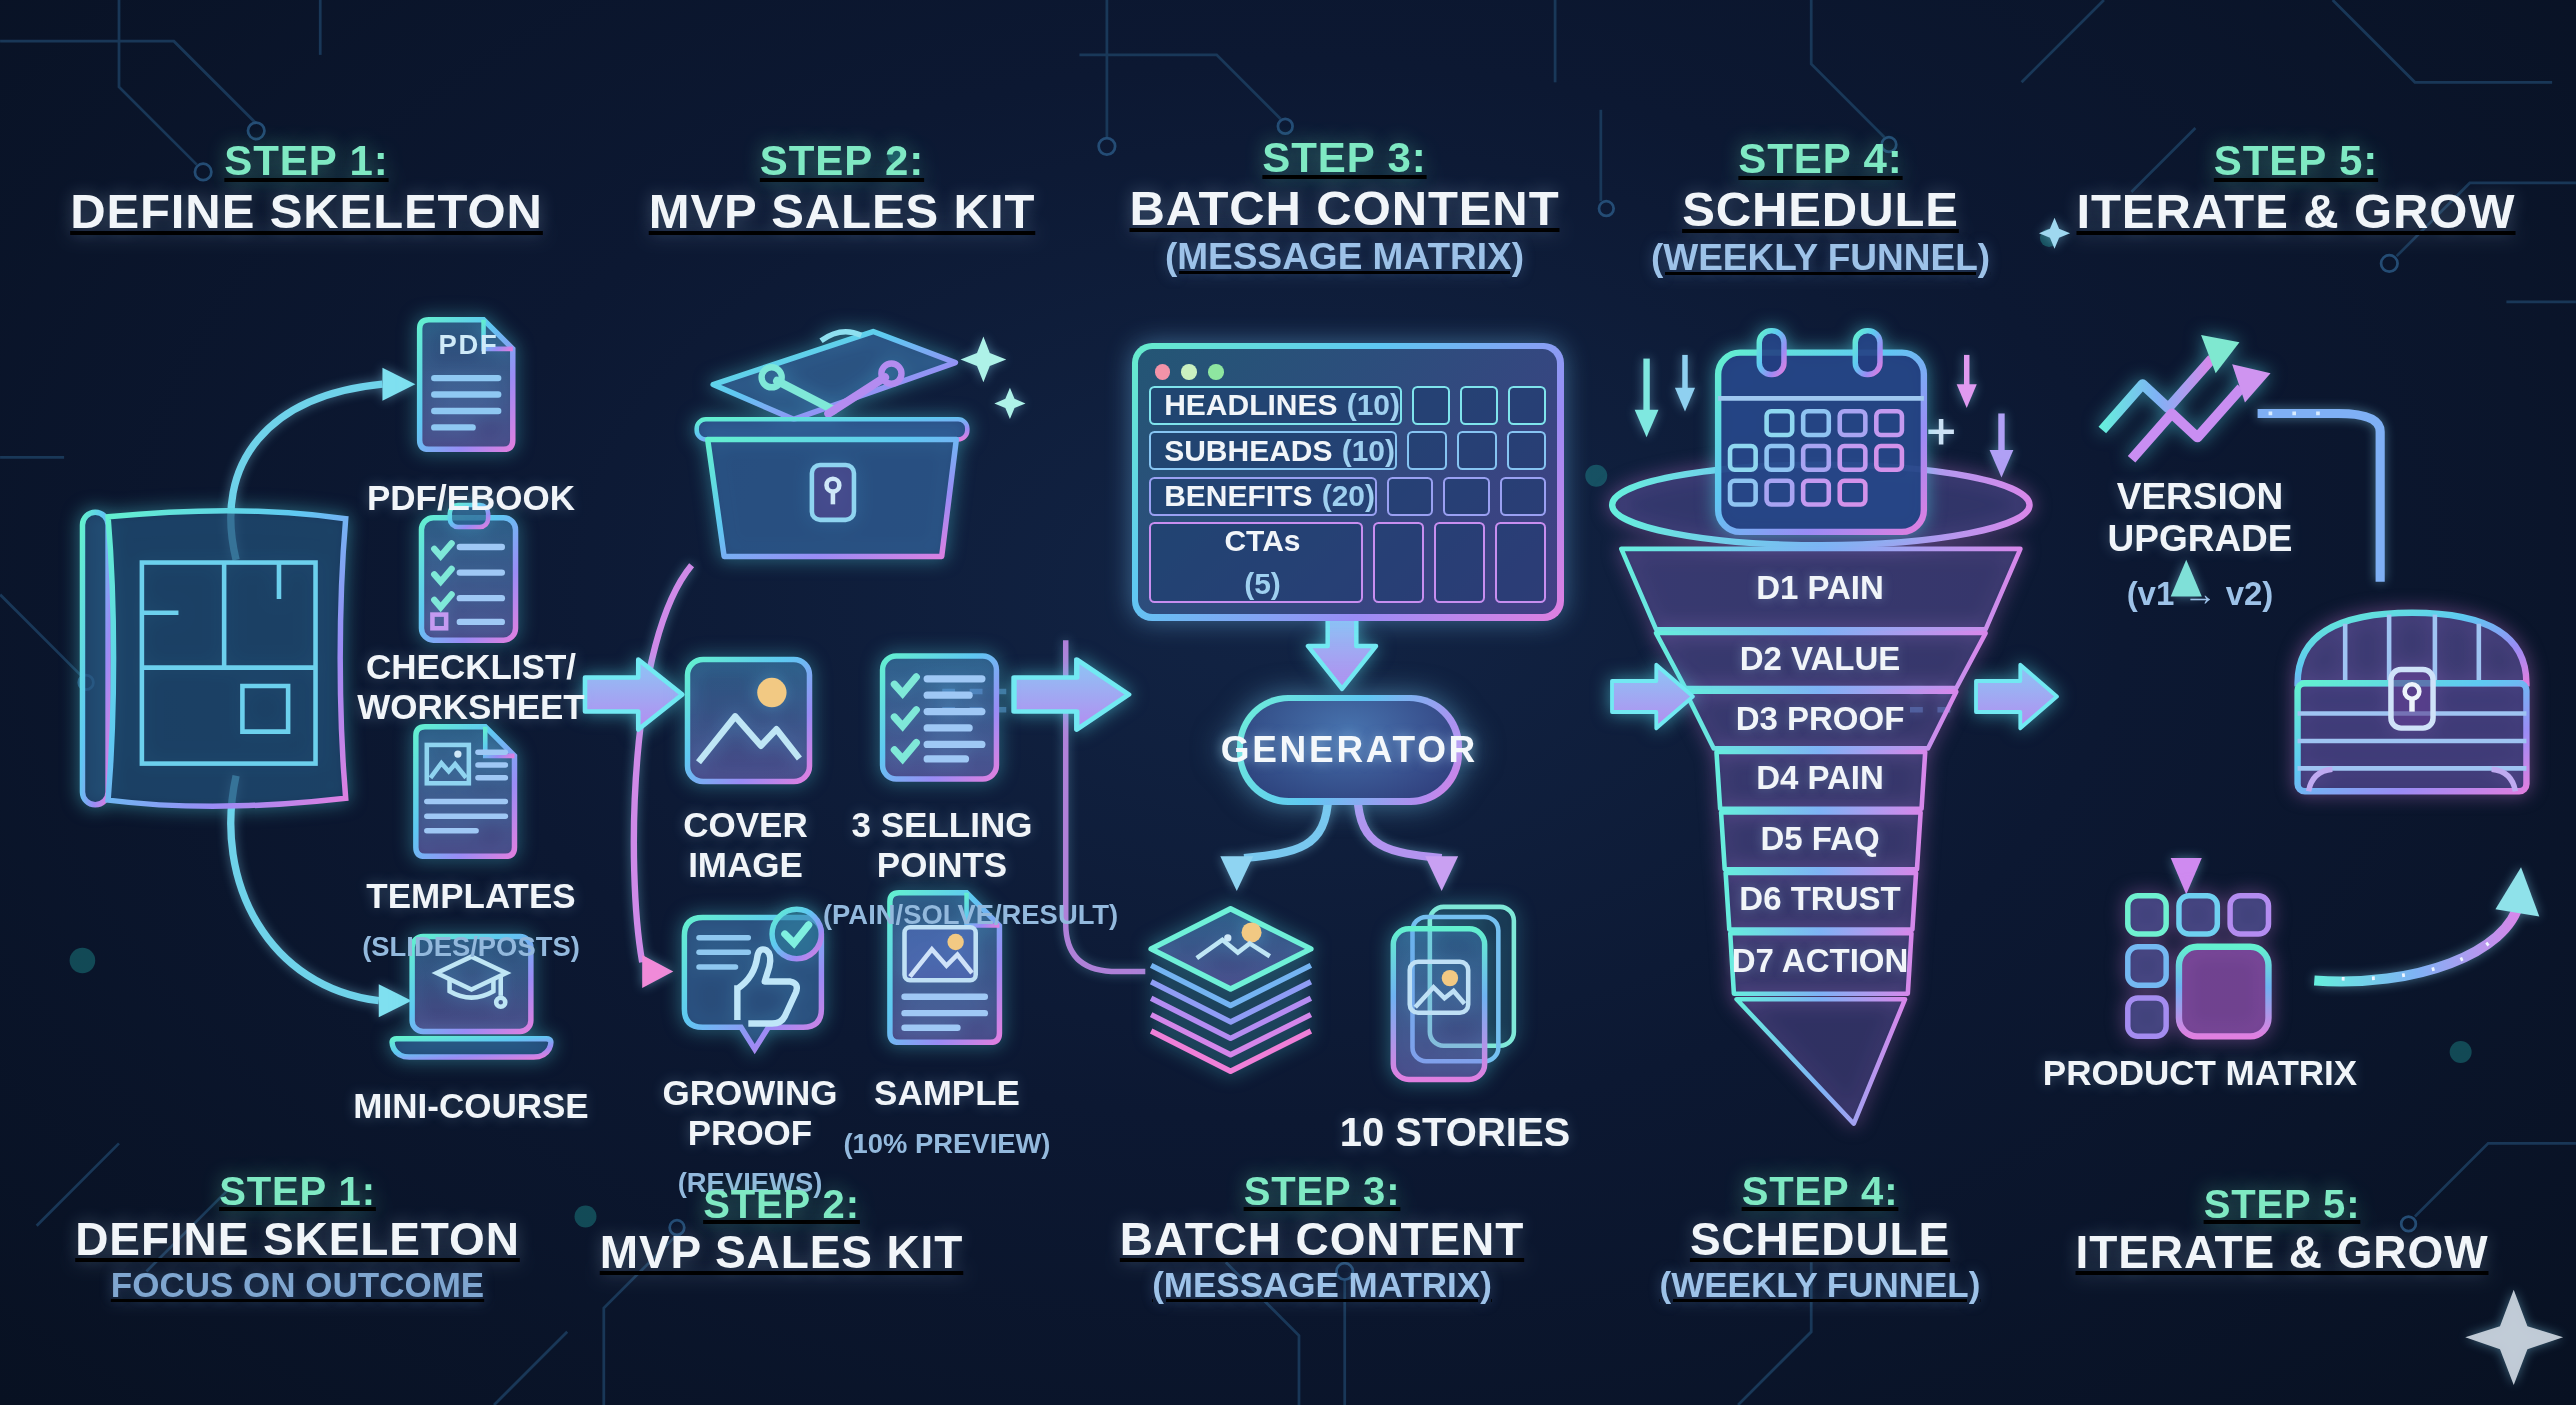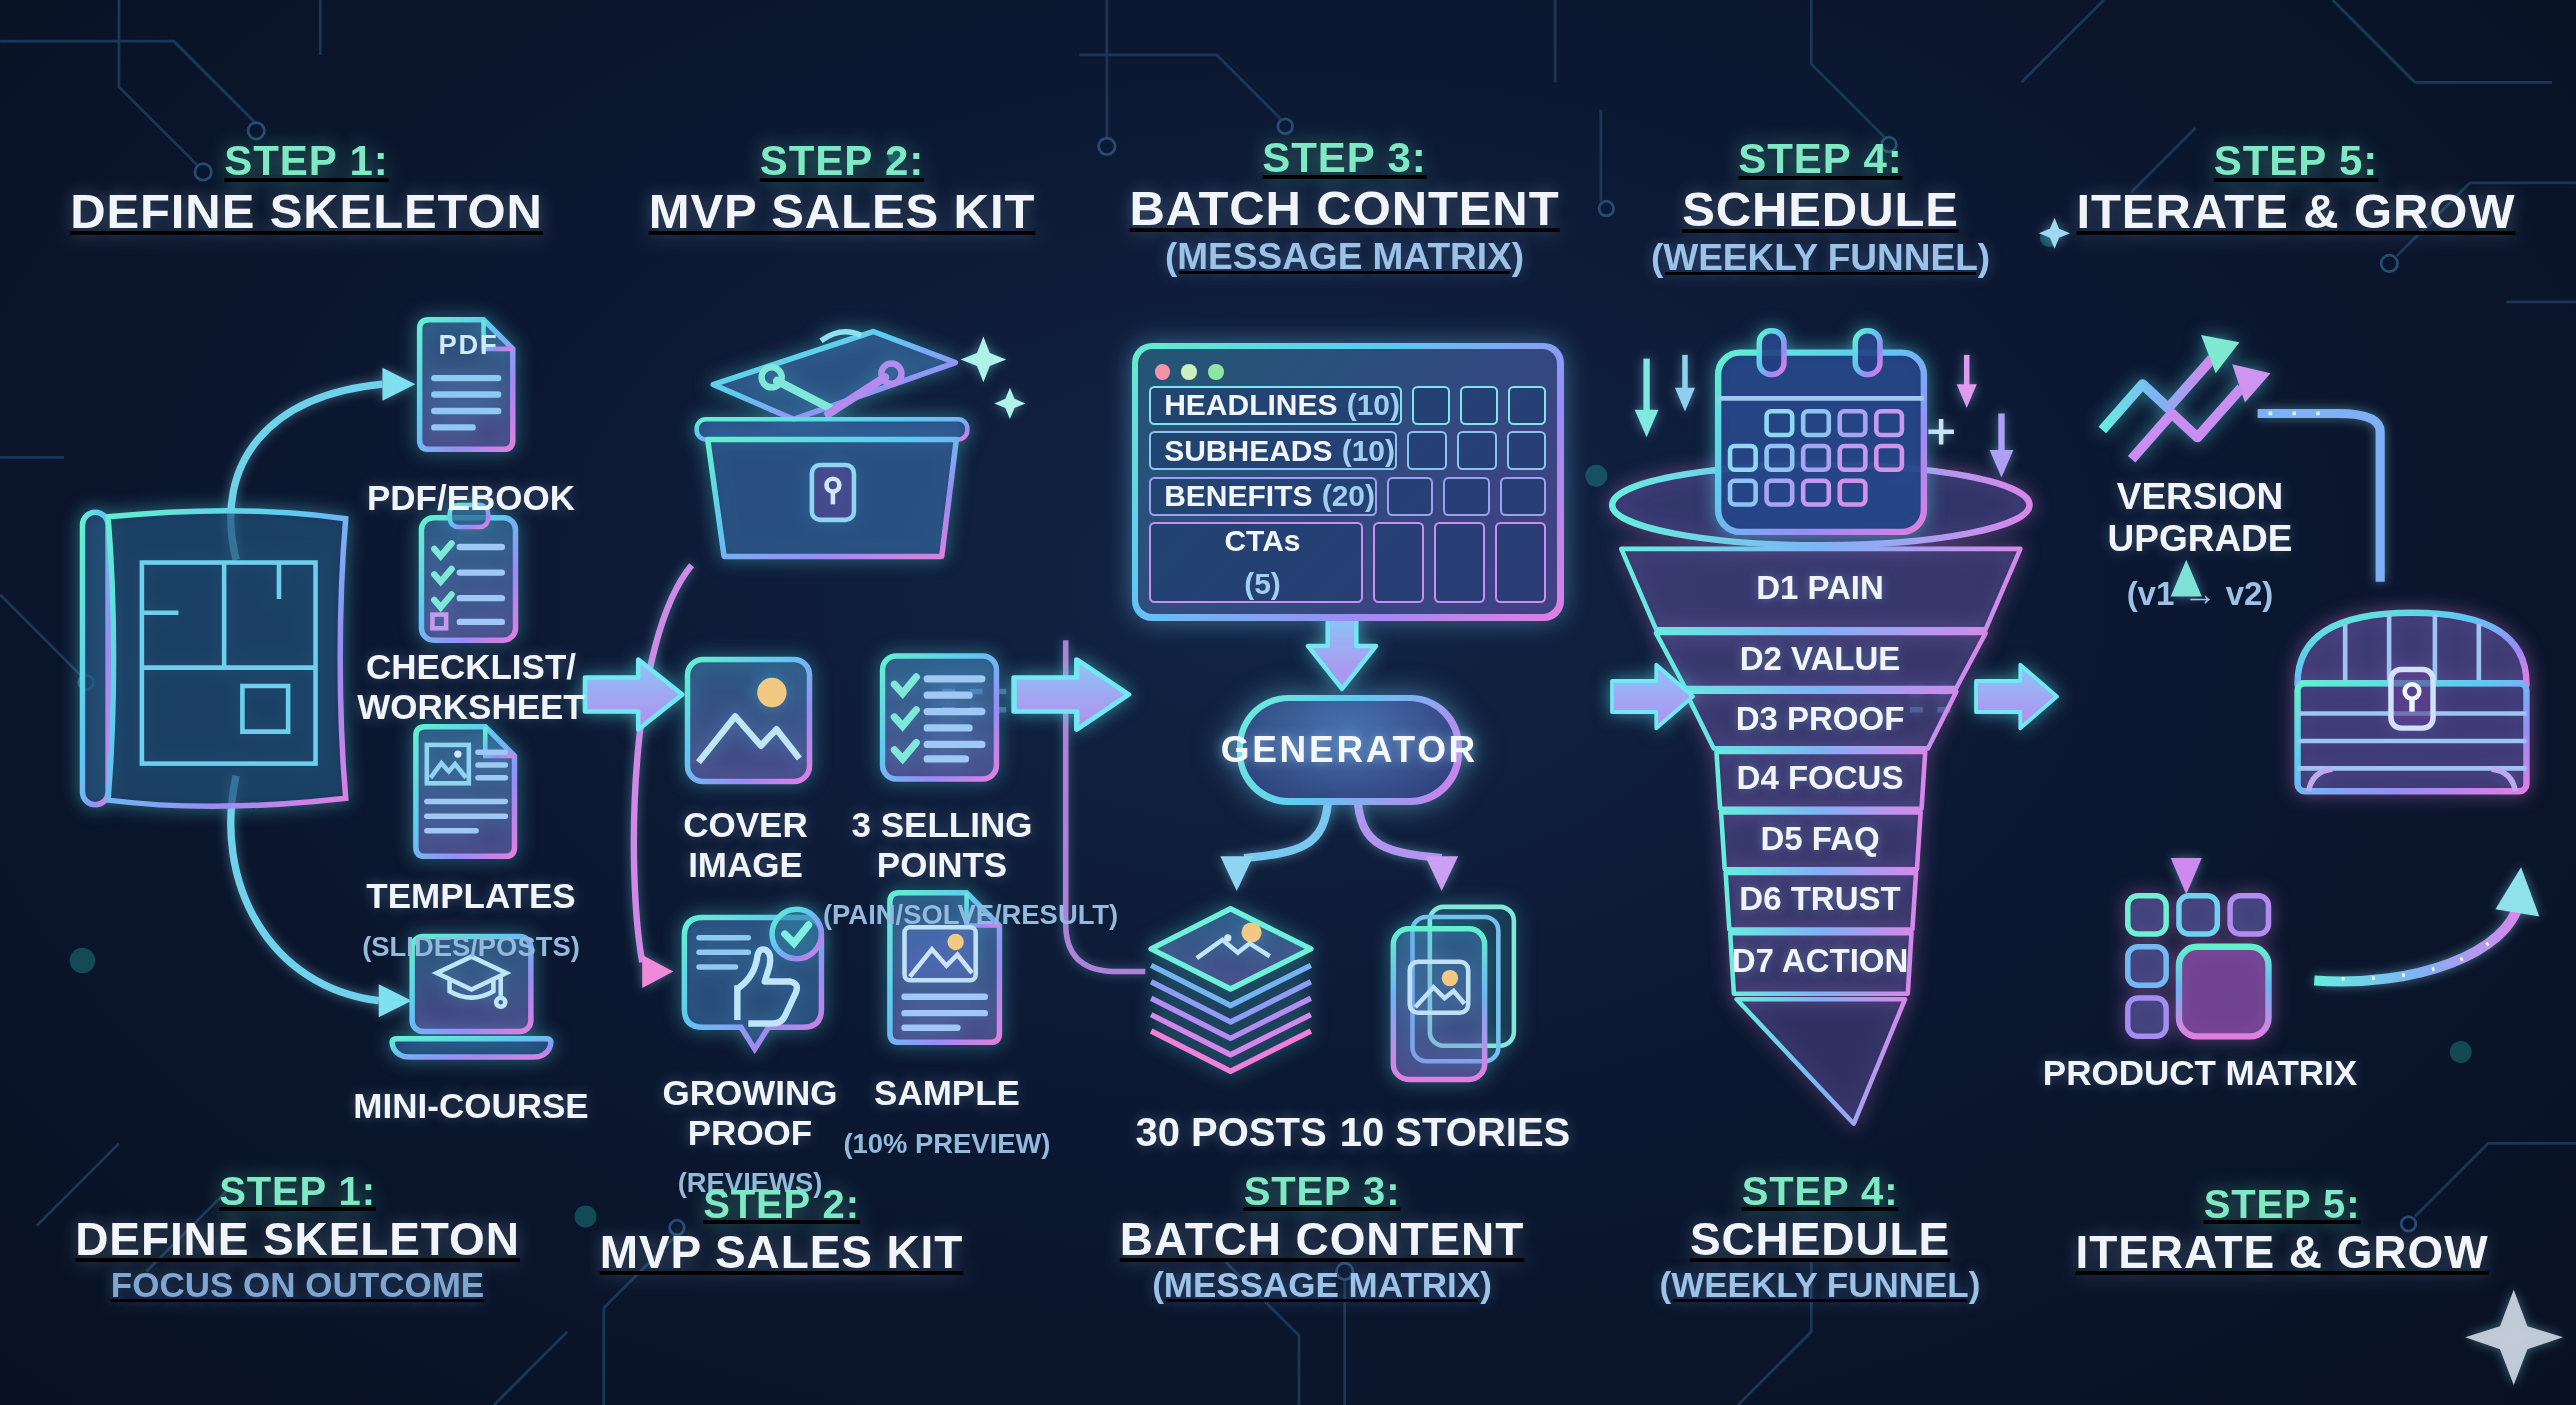--- a/index.html
+++ b/index.html
@@ -472,23 +472,20 @@
       <path d="M10 124 L97 168 L185 124" stroke="#d486ea"></path>
       <path d="M10 106 L97 150 L185 106" stroke="#b48cf2"></path>
       <path d="M10 88 L97 132 L185 88" stroke="#8f9cf5"></path>
       <path d="M10 70 L97 114 L185 70" stroke="#74b4f2"></path>
       <polygon points="97,8 185,52 97,96 10,52" fill="url(#gFill)" stroke="#6ff0d8"></polygon>
     </g>
     <circle cx="120" cy="34" r="11" fill="#f2c983"></circle>
       <circle cx="94" cy="40" r="4" fill="#cfe8f8"></circle>
     <path d="M60 62 L88 42 L105 56 L118 46 L140 60" fill="none" stroke="#bfe6f5" stroke-width="5"></path>
   </svg>
-  <div class="lbl big" style="left:1121px;top:1094px;width:220px;">
-    <div class="t">30 POSTS</div>
-  </div>
 
   <svg class="abs glow-c" style="left:1386px;top:901px;z-index:4;" width="137" height="188" viewBox="0 0 150 205">
     <rect x="48" y="6" width="92" height="152" rx="15" fill="none" stroke="#7fe8d8" stroke-width="5"></rect>
     <rect x="29" y="17" width="94" height="158" rx="15" fill="none" stroke="#74c0f0" stroke-width="5"></rect>
     <rect x="8" y="30" width="100" height="165" rx="17" fill="url(#gFill)" stroke="url(#gNeonV)" stroke-width="6"></rect>
     <rect x="26" y="66" width="64" height="56" rx="9" fill="none" stroke="#bfe0f5" stroke-width="5"></rect>
     <circle cx="70" cy="84" r="9" fill="#f2c983"></circle>
     <path d="M32 116 L52 94 L64 106 L74 98 L86 112" fill="none" stroke="#bfe0f5" stroke-width="5"></path>
   </svg>
   <div class="lbl big" style="left:1336px;top:1094px;width:238px;">
@@ -530,21 +527,21 @@
       <rect x="23" y="168" width="28" height="26" rx="5" stroke="#8fc4f2"></rect>
       <rect x="63" y="168" width="28" height="26" rx="5" stroke="#a8a4f2"></rect>
       <rect x="103" y="168" width="28" height="26" rx="5" stroke="#c49af0"></rect>
       <rect x="143" y="168" width="28" height="26" rx="5" stroke="#d392ea"></rect>
     </g>
   </svg>
 
   <div class="fun" style="top:569px;">D1 PAIN</div>
   <div class="fun" style="top:640px;">D2 VALUE</div>
   <div class="fun" style="top:700px;">D3 PROOF</div>
-  <div class="fun" style="top:759px;">D4 FOCUS</div>
+  <div class="fun" style="top:759px;">D4 PAIN</div>
   <div class="fun" style="top:820px;">D5 FAQ</div>
   <div class="fun" style="top:880px;">D6 TRUST</div>
   <div class="fun" style="top:942px;">D7 ACTION</div>
 
   
   <svg class="abs glow-c" style="left:2095px;top:320px;z-index:4;" width="192" height="156" viewBox="0 0 210 170">
     <polyline points="8,120 52,70 80,96 128,42" fill="none" stroke="url(#gNeonH)" stroke-width="11" stroke-linejoin="round"></polyline>
     <polygon points="116,16 158,24 132,58" fill="#7fe8d0"></polygon>
     <polyline points="40,152 84,102 112,128 160,74" fill="none" stroke="#c98ef2" stroke-width="11" stroke-linejoin="round"></polyline>
     <polygon points="150,48 192,58 164,90" fill="#cf94f0"></polygon>

